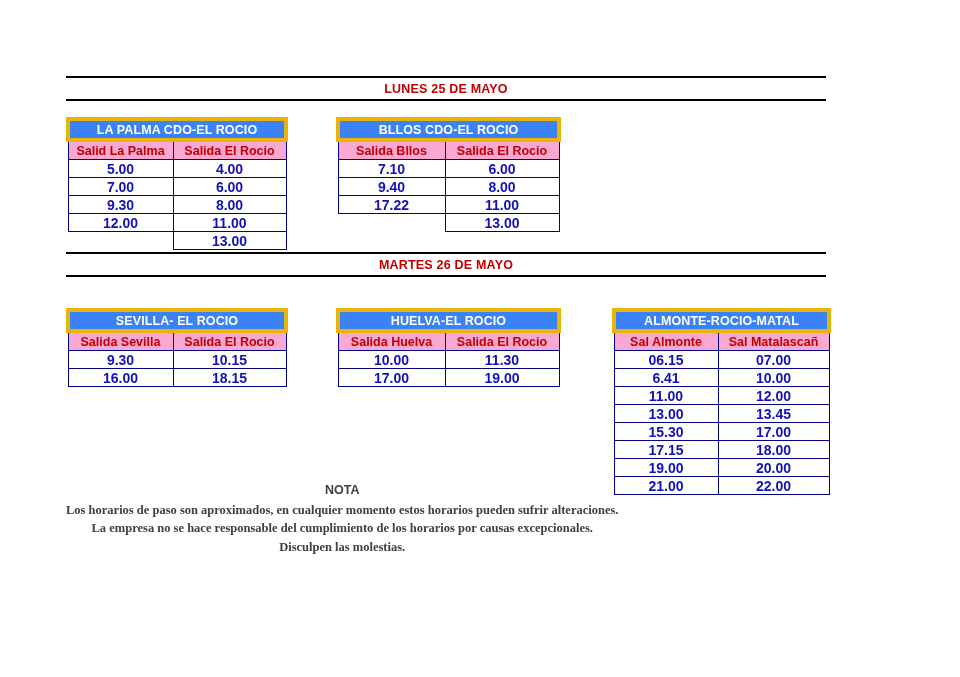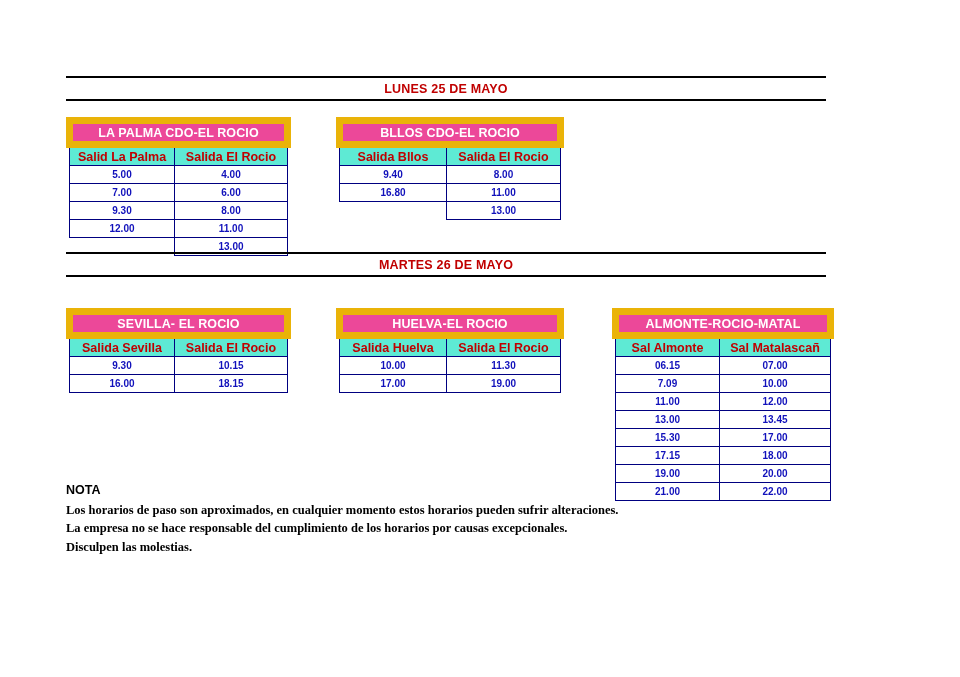--- a/index.html
+++ b/index.html
@@ -50,36 +50,36 @@
     position: absolute;
     border-collapse: collapse;
     table-layout: fixed;
   }
   .sched td, .sched th {
     border: 1px solid #000080;
     padding: 0;
     height: 17px;
     text-align: center;
     vertical-align: middle;
-    font-size: 10px;
+    font-size: 14px;
     font-weight: bold;
     color: #1111BB;
     font-family: "Liberation Sans", sans-serif;
   }
   .sched thead .tbl-title td {
-    background: #ec4899;
+    background: #3b82f6;
     color: #FFFFFF;
     font-size: 12.5px;
     font-weight: bold;
-    border: 7px solid #eab308;
+    border: 4px solid #eab308;
     letter-spacing: 0.1px;
   }
   .sched thead .col-head td {
     color: #C00000;
-    background: #5eead4;
+    background: #f9a8d4;
     font-size: 12.5px;
     font-weight: bold;
   }
   .sched tbody td {
     color: #1111BB;
   }
   .sched td.empty {
     border-left: none;
     border-top: none;
     border-bottom: none;
@@ -105,24 +105,25 @@
 
   .t-almonte { left: 612px; width: 215px; }
   .t-almonte col.c1 { width: 104px; }
   .t-almonte col.c2 { width: 111px; }
 
   
   .notes {
     position: absolute;
     left: 66px;
     top: 481px;
-    color: #000000;
+    color: #404040;
     font-size: 12.5px;
     font-weight: bold;
     line-height: 18.5px;
+    text-align: center;
   }
   .notes .nota-label {
     display: block;
     margin-bottom: 1px;
   }
   .notes .note-line {
     display: block;
     white-space: nowrap;
     font-family: Liberation Serif, serif;
   }
@@ -185,25 +186,29 @@
       <tr class="tbl-title">
         <td colspan="2">BLLOS CDO-EL ROCIO</td>
       </tr>
       <tr class="col-head">
         <td>Salida Bllos</td>
         <td>Salida El Rocio</td>
       </tr>
     </thead>
     <tbody>
       <tr>
+        <td>7.10</td>
+        <td>6.00</td>
+      </tr>
+      <tr>
         <td>9.40</td>
         <td>8.00</td>
       </tr>
       <tr>
-        <td>16.80</td>
+        <td>17.22</td>
         <td>11.00</td>
       </tr>
       <tr>
         <td class="empty"></td>
         <td>13.00</td>
       </tr>
     </tbody>
   </table>
 
   <div class="section-head" style="top: 252px;">
@@ -277,21 +282,21 @@
         <td>Sal Almonte</td>
         <td>Sal Matalascañ</td>
       </tr>
     </thead>
     <tbody>
       <tr>
         <td>06.15</td>
         <td>07.00</td>
       </tr>
       <tr>
-        <td>7.09</td>
+        <td>6.41</td>
         <td>10.00</td>
       </tr>
       <tr>
         <td>11.00</td>
         <td>12.00</td>
       </tr>
       <tr>
         <td>13.00</td>
         <td>13.45</td>
       </tr>

